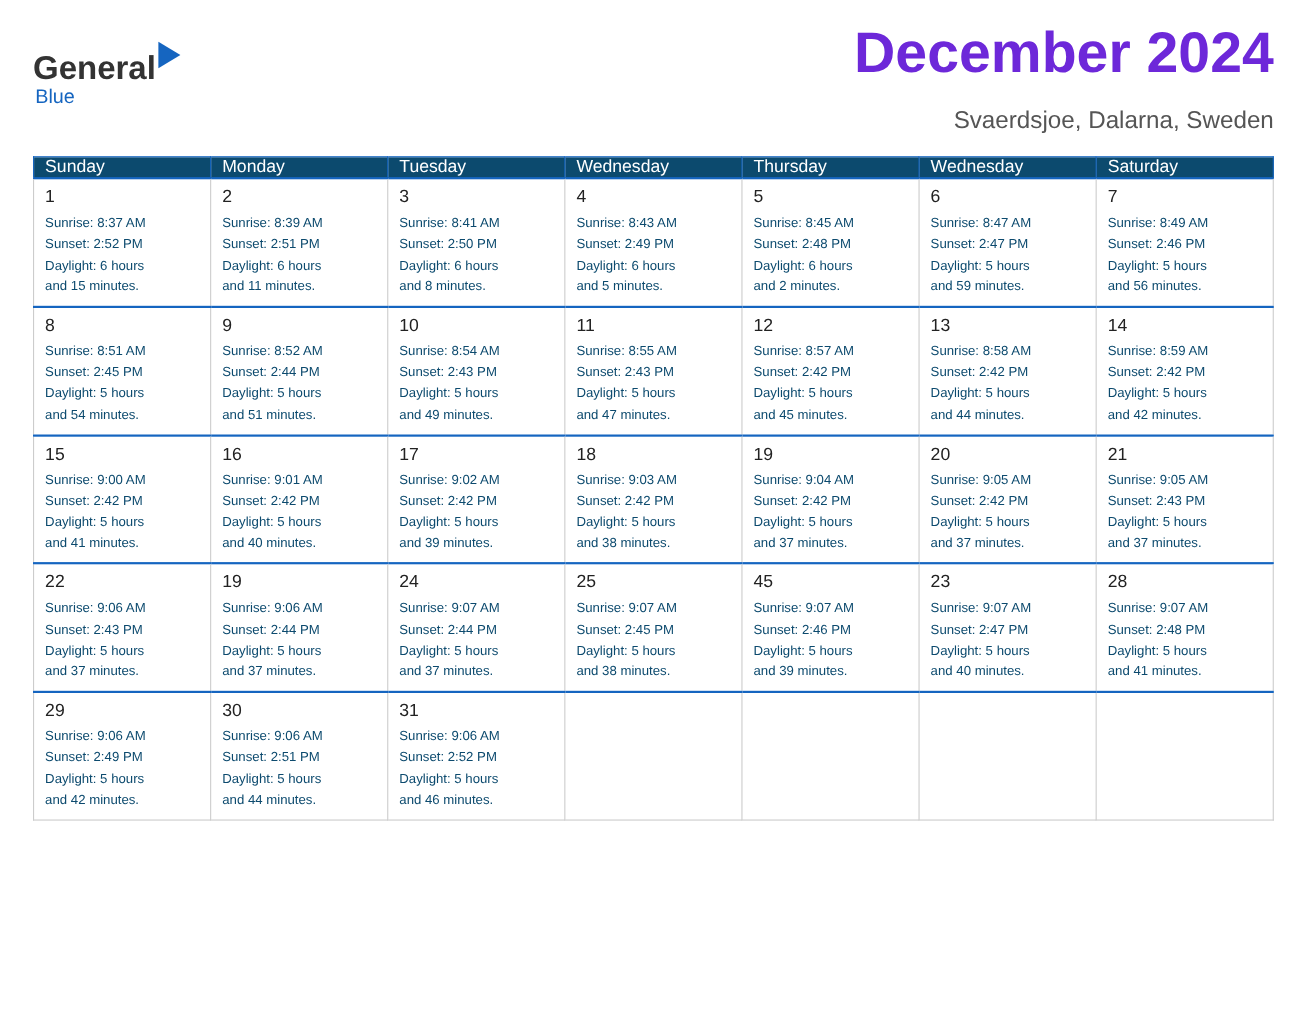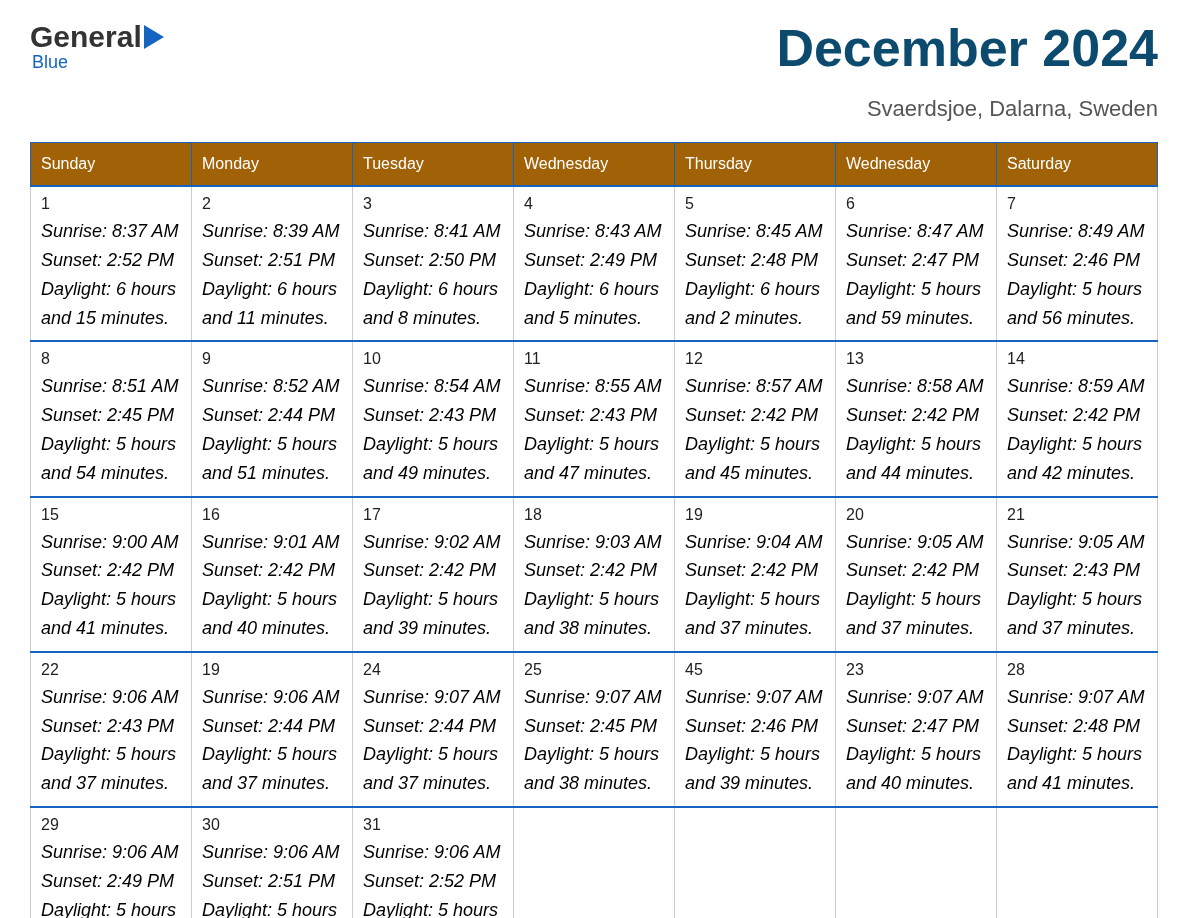--- a/index.html
+++ b/index.html
@@ -20,39 +20,39 @@
       display: flex;
       flex-direction: column;
       align-items: flex-start;
     }
     .title-section {
       text-align: right;
     }
     .main-title {
       font-size: 52px;
       font-weight: bold;
-      color: #0c4a6e;
+      color: #6d28d9;
       line-height: 1.1;
     }
     .subtitle {
       font-size: 22px;
       color: #555;
       margin-top: 19px;
     }
     .calendar {
       width: 100%;
       border-collapse: collapse;
       border: 1px solid #1565c0;
     }
     .calendar th {
-      background-color: #a16207;
+      background-color: #0c4a6e;
       color: #fff;
       font-size: 16px;
       font-weight: normal;
-      padding: 12px 10px;
+      padding: 0 10px;
       text-align: left;
       border: 1px solid #1565c0;
     }
     .calendar td {
       vertical-align: top;
       padding: 8px 10px;
       border: 1px solid #ccc;
       border-top: 2px solid #1565c0;
       font-size: 13px;
       color: #333;
@@ -63,36 +63,36 @@
       border-top: 2px solid #1565c0;
     }
     .day-number {
       font-size: 16px;
       font-weight: normal;
       color: #222;
       display: block;
       margin-bottom: 4px;
     }
     .day-info {
-      font-size: 18px;
+      font-size: 12px;
       line-height: 1.6;
-      color: #000000;
-      font-style: italic;
+      color: #0c4a6e;
     }
     .empty-cell {
       background: #fff;
     }
     .logo-wrapper {
       display: flex;
       align-items: center;
     }
     .logo-general {
       font-size: 30px;
       font-weight: bold;
       color: #333;
+      margin-top: 26px;
     }
     .logo-arrow {
       display: inline-block;
       width: 0;
       height: 0;
       border-top: 12px solid transparent;
       border-bottom: 12px solid transparent;
       border-left: 20px solid #1565c0;
       margin-left: 2px;
       vertical-align: middle;

